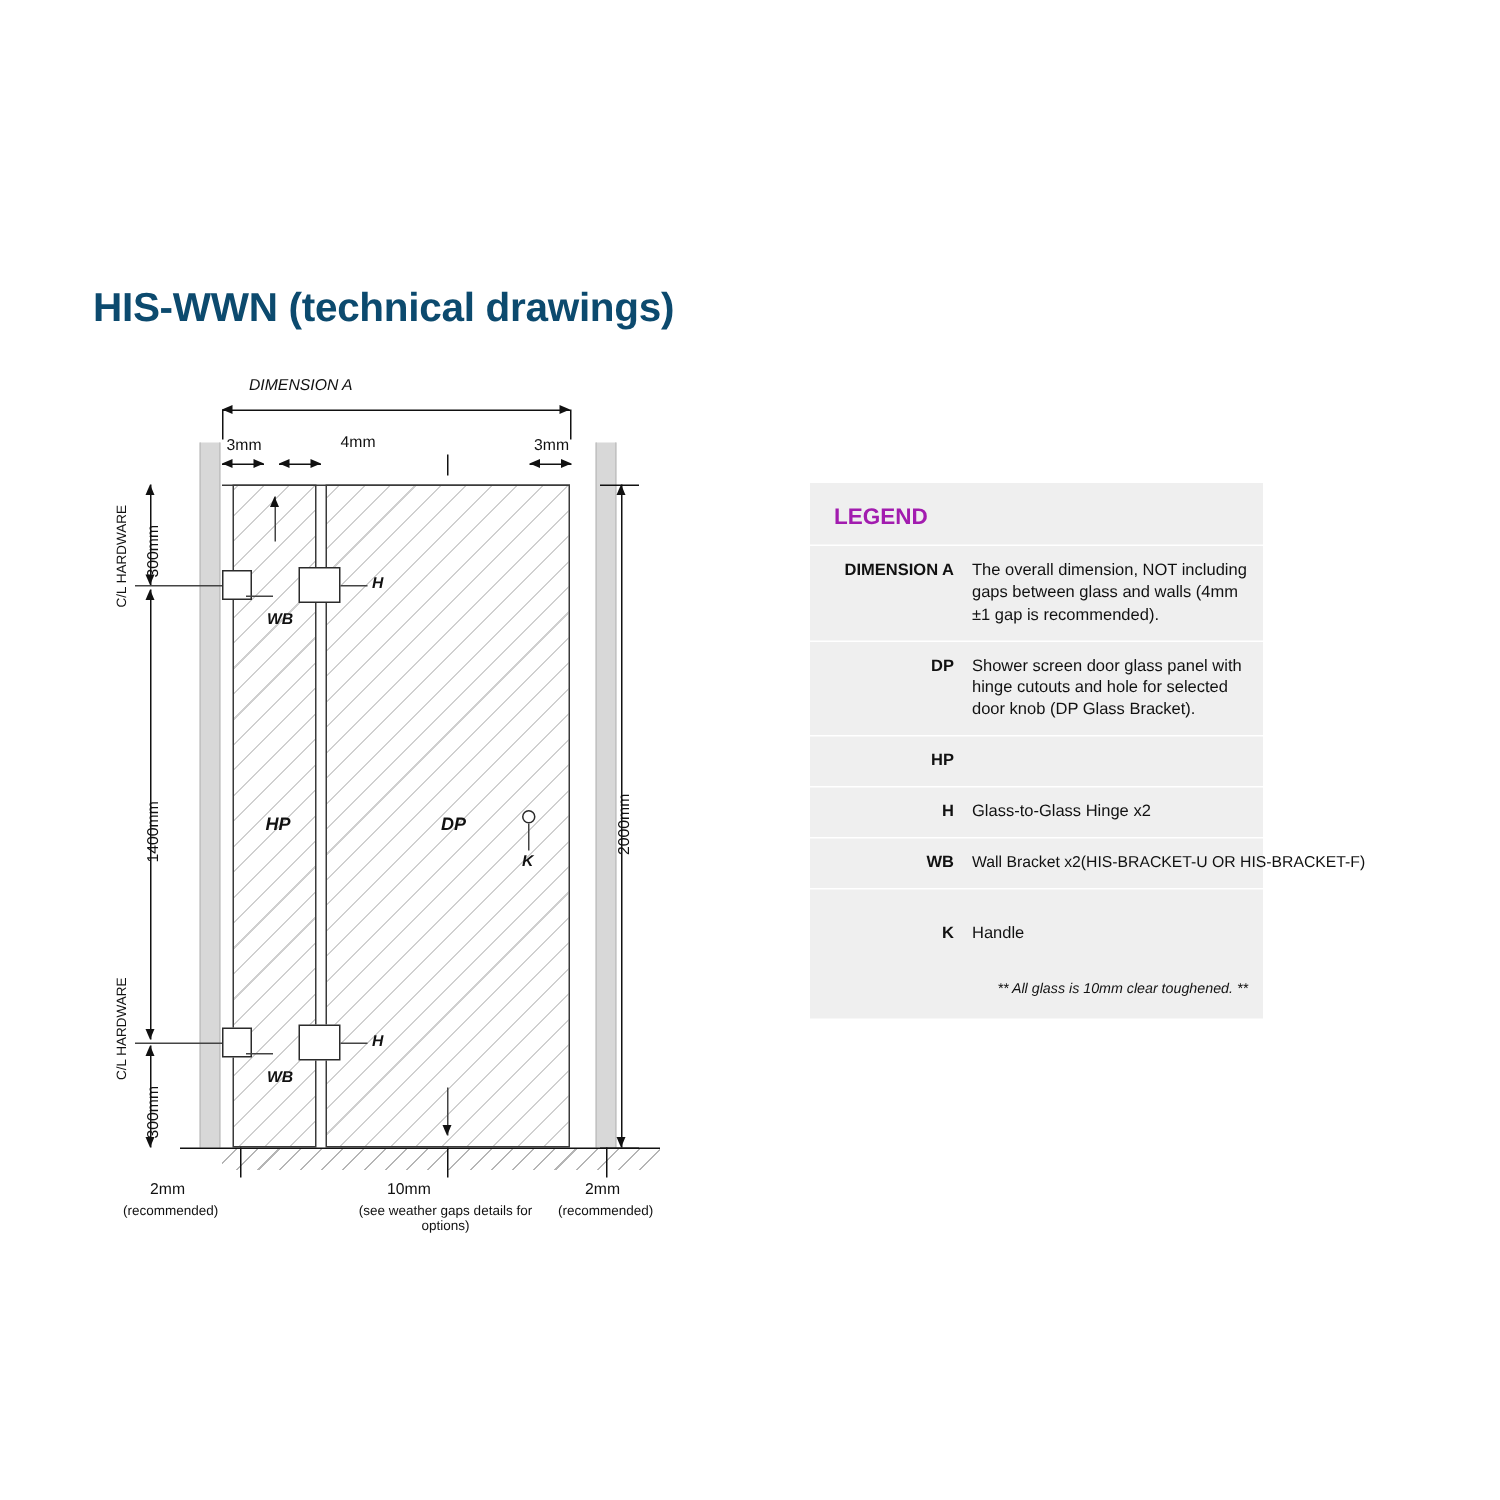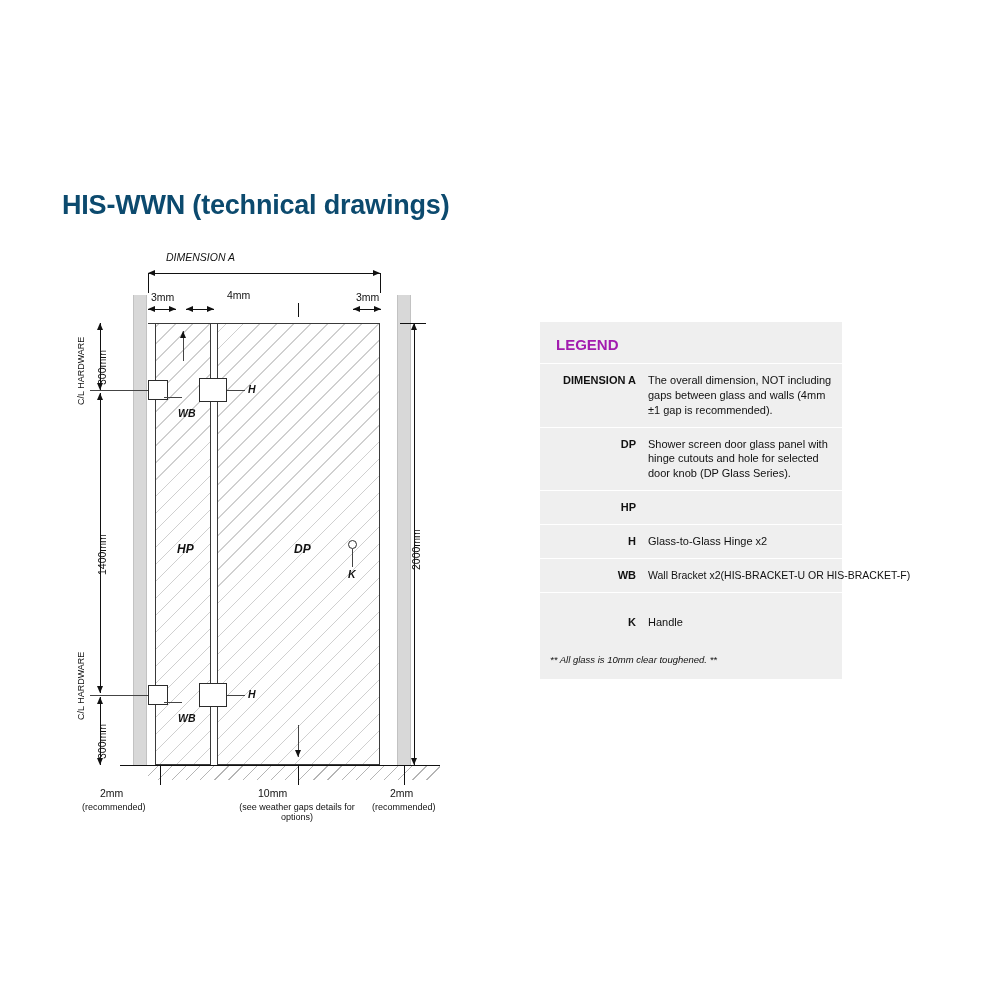--- a/index.html
+++ b/index.html
@@ -137,21 +137,21 @@
   .legend-row .desc {
     flex: 1;
     font-size: 11px;
     color: #111;
     line-height: 1.35;
   }
   .legend-row.wide .desc { white-space: nowrap; font-size: 10.5px; }
   .legend-note {
     font-size: 9.5px;
     font-style: italic;
-    text-align: left;
+    text-align: right;
     padding: 16px 10px 6px 10px;
     color: #111;
   }
 </style>
 </head>
 <body>
 
 <div id="root">
 
   <div class="title">HIS-WWN (technical drawings)</div>
@@ -263,21 +263,21 @@
   <div id="legend">
     <div class="legend-title">LEGEND</div>
 
     <div class="legend-row">
       <div class="key">DIMENSION A</div>
       <div class="desc">The overall dimension, NOT including gaps between glass and walls (4mm ±1 gap is recommended).</div>
     </div>
 
     <div class="legend-row">
       <div class="key">DP</div>
-      <div class="desc">Shower screen door glass panel with hinge cutouts and hole for selected door knob (DP Glass Series).</div>
+      <div class="desc">Shower screen door glass panel with hinge cutouts and hole for selected door knob (DP Glass Bracket).</div>
     </div>
 
     <div class="legend-row">
       <div class="key">HP</div>
     </div>
 
     <div class="legend-row">
       <div class="key">H</div>
       <div class="desc">Glass-to-Glass Hinge x2</div>
     </div>

